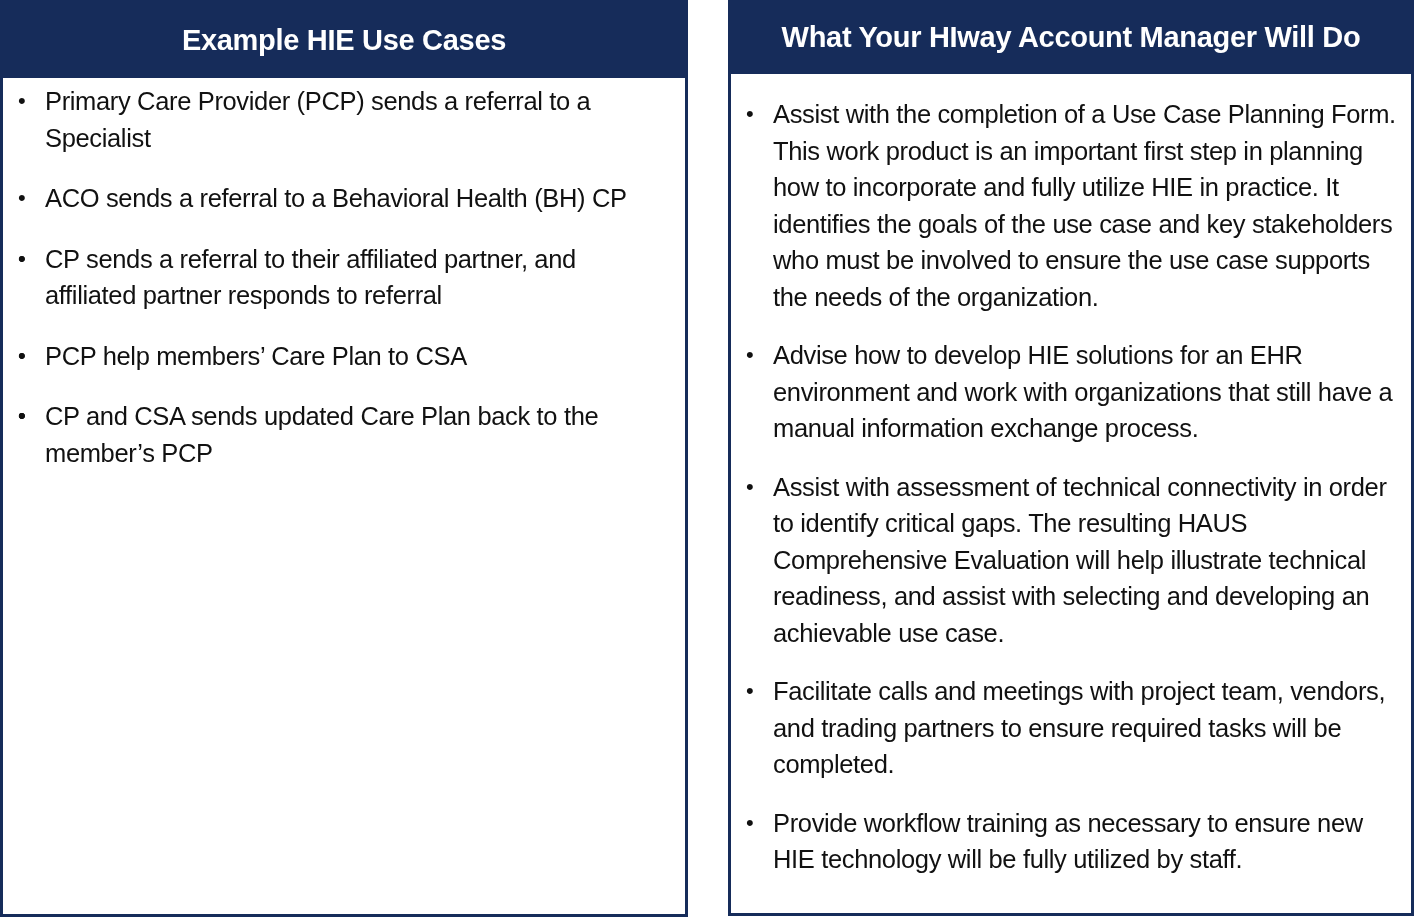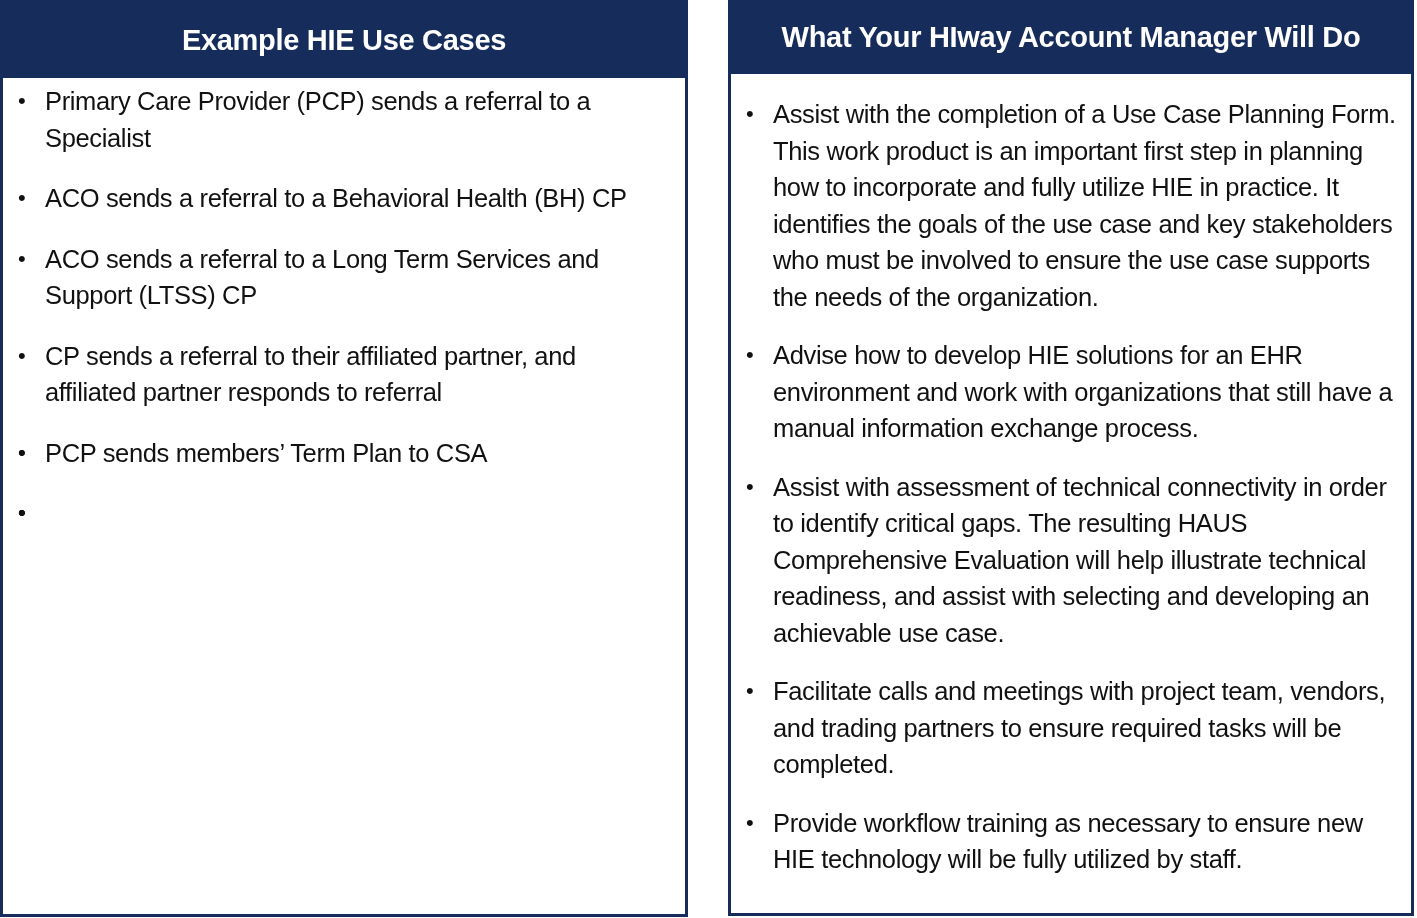--- a/index.html
+++ b/index.html
@@ -103,41 +103,41 @@
     <li>
       <span class="bullet">•</span>
       <span>Primary Care Provider (PCP) sends a referral to a Specialist</span>
     </li>
     <li>
       <span class="bullet">•</span>
       <span>ACO sends a referral to a Behavioral Health (BH) CP</span>
     </li>
     <li>
       <span class="bullet">•</span>
-      <span>ACO sends a referral to a Long Term Services and Support (LTSS) CP</span>
     </li>
     <li>
       <span class="bullet">•</span>
       <span>CP sends a referral to their affiliated partner, and affiliated partner responds to referral</span>
     </li>
     <li>
       <span class="bullet">•</span>
     </li>
     <li class="single">
       <span class="bullet">•</span>
-      <span>PCP sends members’ Term Plan to CSA</span>
+      <span>PCP help members’ Care Plan to CSA</span>
     </li>
     <li>
       <span class="bullet">•</span>
     </li>
     <li>
       <span class="bullet">•</span>
     </li>
     <li>
       <span class="bullet">•</span>
+      <span>CP and CSA sends updated Care Plan back to the member’s PCP</span>
     </li>
   </ul>
 </section>
 
 <section class="panel panel-right">
   <header class="panel-header">What Your HIway Account Manager Will Do</header>
   <ul class="bullets">
     <li>
       <span class="bullet">•</span>
       <span>Assist with the completion of a Use Case Planning Form. This work product is an important first step in planning how to incorporate and fully utilize HIE in practice. It identifies the goals of the use case and key stakeholders who must be involved to ensure the use case supports the needs of the organization.</span>

